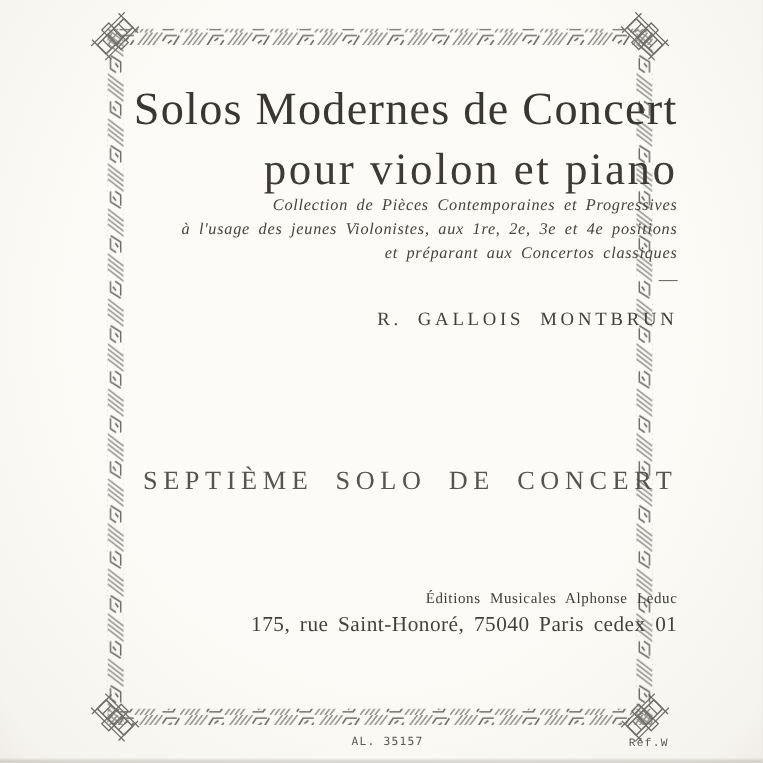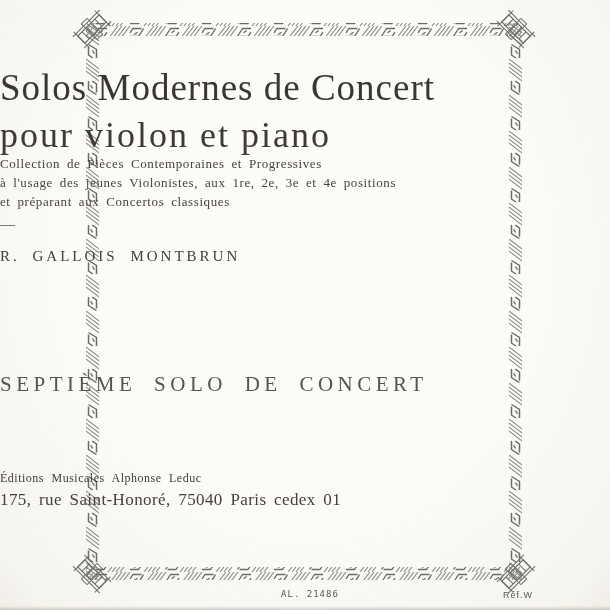--- a/index.html
+++ b/index.html
@@ -7,38 +7,38 @@
          font-family:"Liberation Serif","DejaVu Serif",serif; }
 
   .page { position:relative; width:610px; height:610px;
           background: radial-gradient(ellipse at 50% 42%, #fcfbf7 55%, #f6f4ee 92%, #efede6 100%);
           color:#3e3a35; }
   .page::after { content:""; position:absolute; left:0; right:0; bottom:0; height:4px;
           background: linear-gradient(rgba(0,0,0,0), rgba(100,95,85,.28)); pointer-events:none; }
 
   .frame-svg { position:absolute; left:0; top:0; }
 
-  .abs { position:absolute; left:0; width:542px; text-align:left; }
+  .abs { position:absolute; left:0; width:542px; text-align:right; }
 
   .title      { top:66px;  font-size:37px; letter-spacing:1px; color:#3a3732; }
   .subtitle   { top:114px; font-size:36px; letter-spacing:2px; color:#3e3a35; }
-  .collection { top:154px; font-size:13px; line-height:19px;
+  .collection { top:154px; font-size:13px; font-style:italic; line-height:19px;
                 letter-spacing:.6px; color:#47433d; word-spacing:3px; }
   .divider    { top:216px; font-size:15px; color:#55514b; letter-spacing:0; }
   .composer   { top:248px; font-size:15px; letter-spacing:3px; word-spacing:6px; color:#44403a; }
   .work-title { top:328px; font-size:21px; letter-spacing:4.5px; word-spacing:8px; color:#575450;margin-top:44px; }
   .publisher  { top:471px; font-size:12px; letter-spacing:.5px; word-spacing:4px; color:#403c36; }
   .address    { top:490px; font-size:17px; letter-spacing:.4px; word-spacing:3px; color:#443f39; }
   .printed    { top:513px; font-size:7px;  letter-spacing:.4px; word-spacing:2px; color:#6b665d; }
 
   .plate { position:absolute; top:589px; left:230px; width:160px; text-align:center;
            font-family:"DejaVu Sans Mono","Liberation Mono",monospace;
            font-size:9px; letter-spacing:1px; color:#5b5752; }
   .ref   { position:absolute; top:590px; left:503px;
-           font-family:Liberation Sans, sans-serif;
+           font-family:Liberation Mono, monospace;
            font-size:9px; letter-spacing:1px; color:#5b5752; }
 </style>
 </head>
 <body>
 
 <div class="page">
 
   <svg class="frame-svg" width="610" height="610" viewBox="0 0 610 610">
     <defs>
       <pattern id="meander" width="72" height="13" patternUnits="userSpaceOnUse">
@@ -105,15 +105,15 @@
     <div>et préparant aux Concertos classiques</div>
   </div>
 
   <div class="abs divider">—</div>
   <div class="abs composer">R.  GALLOIS  MONTBRUN</div>
   <div class="abs work-title">SEPTIÈME SOLO DE CONCERT</div>
 
   <div class="abs publisher">Éditions Musicales Alphonse Leduc</div>
   <div class="abs address">175, rue Saint-Honoré, 75040 Paris cedex 01</div>
 
-  <div class="plate">AL. 21486</div>
+  <div class="plate">AL. 35157</div>
   <div class="ref">Réf.W</div>
 </div>
 
 </body></html>

